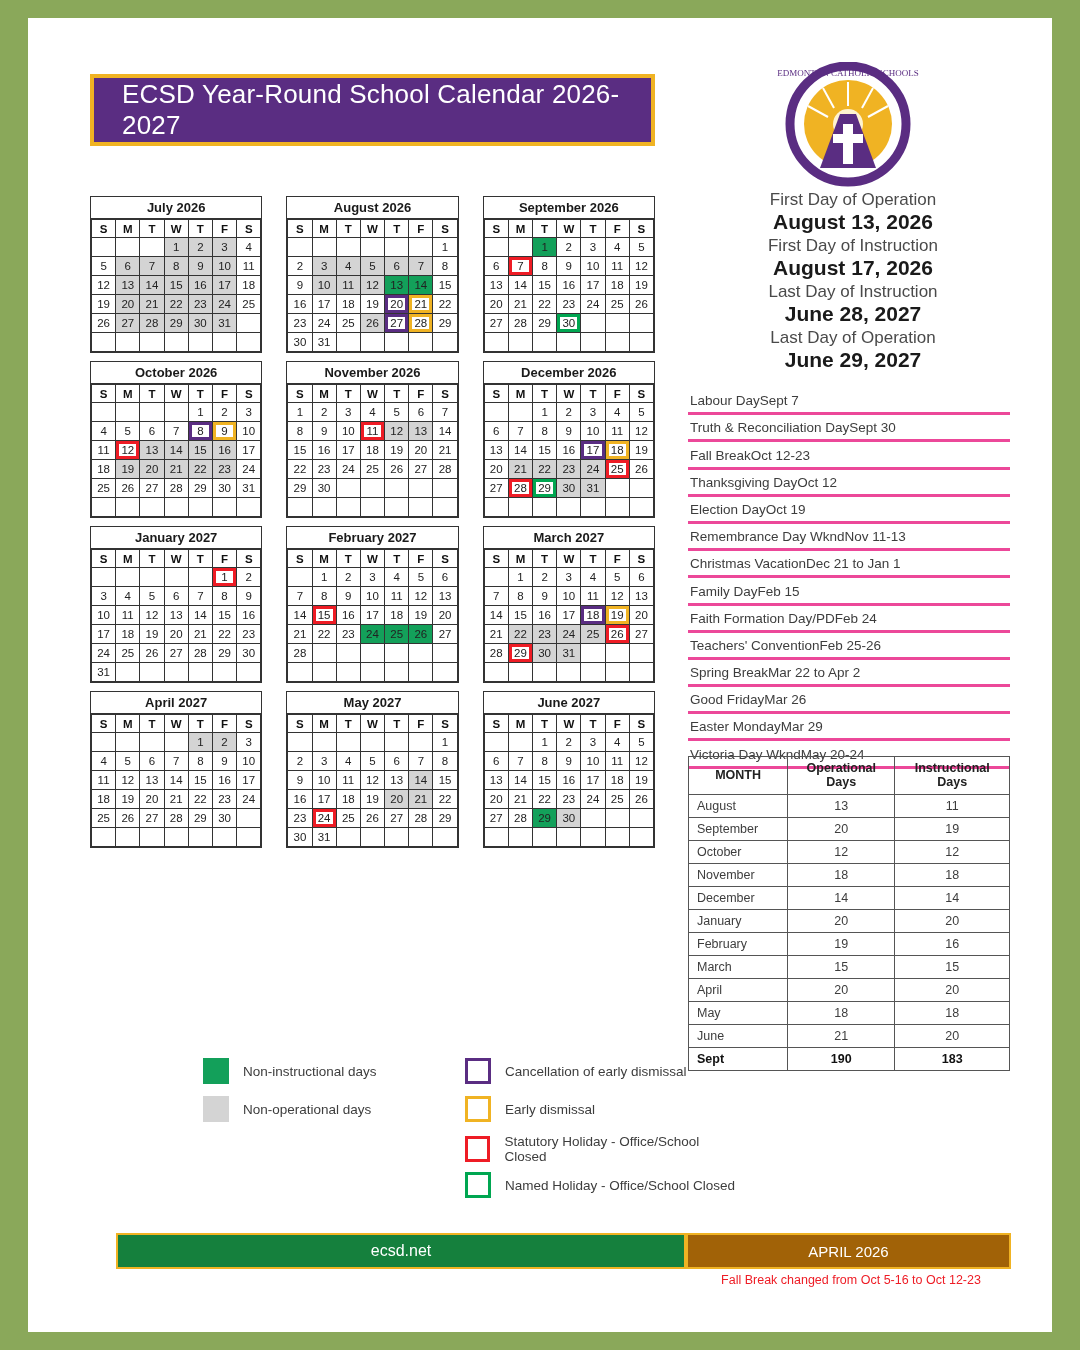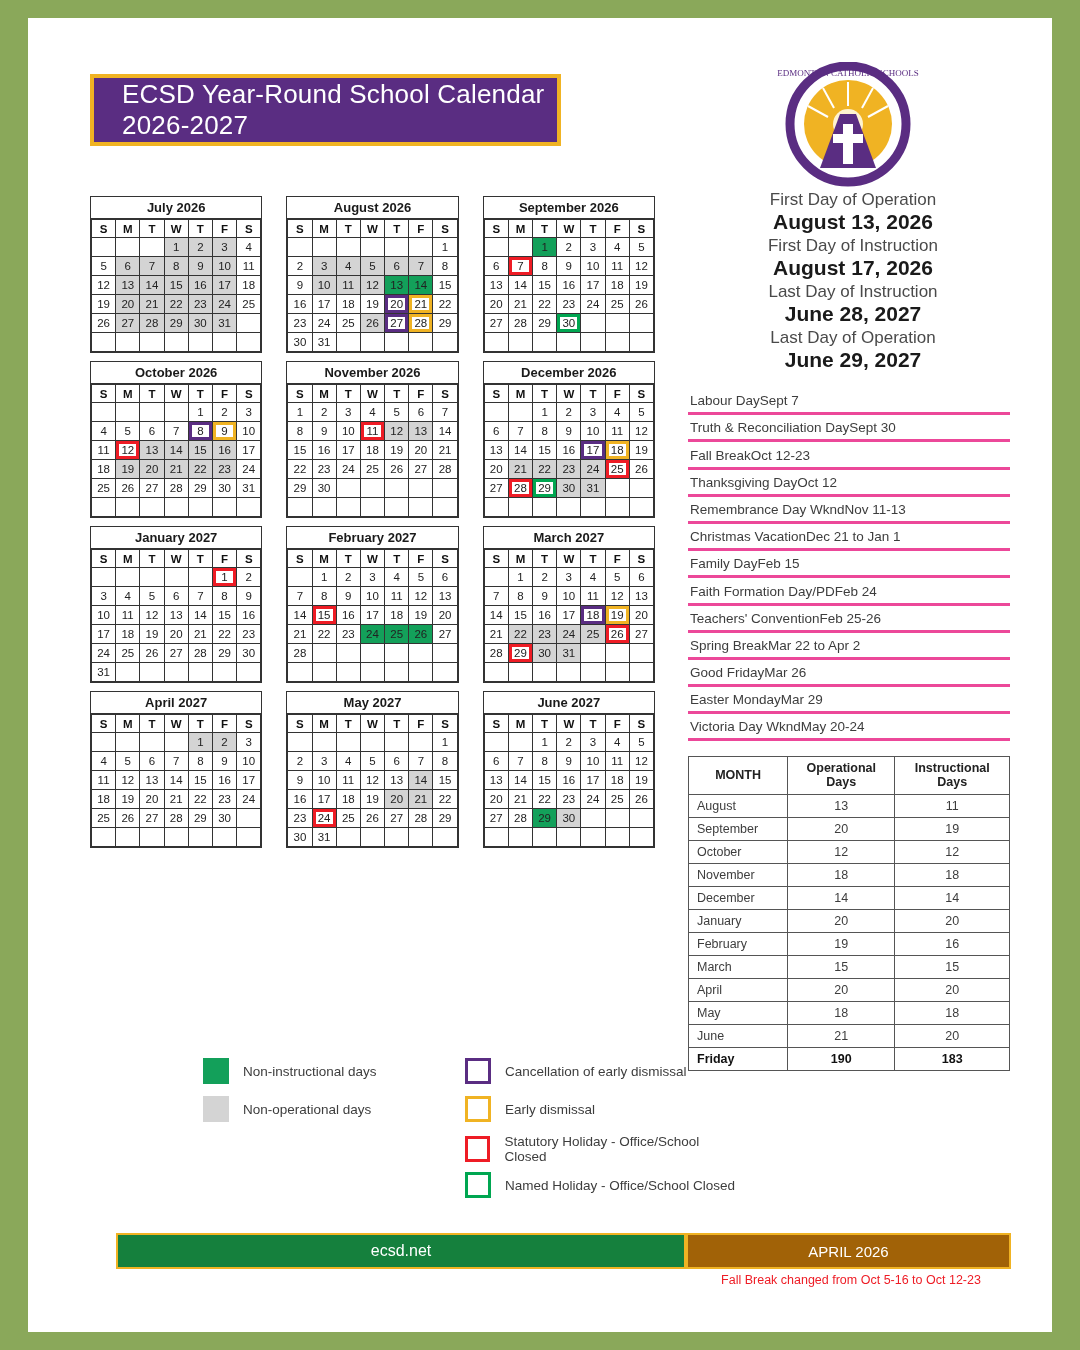--- a/index.html
+++ b/index.html
@@ -8,21 +8,21 @@
     background:#8aa85a;
     font-family:"Liberation Sans", sans-serif;
     overflow:hidden;
   }
   .page{
     position:absolute;left:28px;top:18px;width:1024px;height:1314px;
     background:#ffffff;
   }
   
   .title-box{
-    position:absolute;left:62px;top:56px;width:471px;height:72px;
+    position:absolute;left:62px;top:56px;width:565px;height:72px;
     background:#5a2d82;border:4px solid #f0b323;
     box-sizing:border-box;
     display:flex;align-items:center;
   }
   .title-text{
     color:#ffffff;font-size:26px;padding-left:28px;letter-spacing:.2px;
   }
   
   .logo{position:absolute;left:740px;top:44px;width:160px;height:135px;}
   
@@ -157,20 +157,24 @@
         <span class="hname">Truth &amp; Reconciliation Day</span>
         <span class="hdate">Sept 30</span>
       </div>
       <div class="hol-row">
         <span class="hname">Fall Break</span>
         <span class="hdate">Oct 12-23</span>
       </div>
       <div class="hol-row">
         <span class="hname">Thanksgiving Day</span>
         <span class="hdate">Oct 12</span>
+      </div>
+      <div class="hol-row">
+        <span class="hname">Election Day</span>
+        <span class="hdate">Oct 19</span>
       </div>
       <div class="hol-row">
         <span class="hname">Remembrance Day Wknd</span>
         <span class="hdate">Nov 11-13</span>
       </div>
       <div class="hol-row">
         <span class="hname">Christmas Vacation</span>
         <span class="hdate">Dec 21 to Jan 1</span>
       </div>
       <div class="hol-row">
@@ -269,21 +273,21 @@
           <td class="mname">May</td>
           <td>18</td>
           <td>18</td>
         </tr>
         <tr>
           <td class="mname">June</td>
           <td>21</td>
           <td>20</td>
         </tr>
         <tr class="total">
-          <td class="mname">Friday</td>
+          <td class="mname">Sept</td>
           <td>190</td>
           <td>183</td>
         </tr>
       </tbody>
     </table>
 
   <div class="cal-grid" id="cal-grid">
       <div class="cal-row">
         <div class="month">
           <div class="m-title">July 2026</div>

